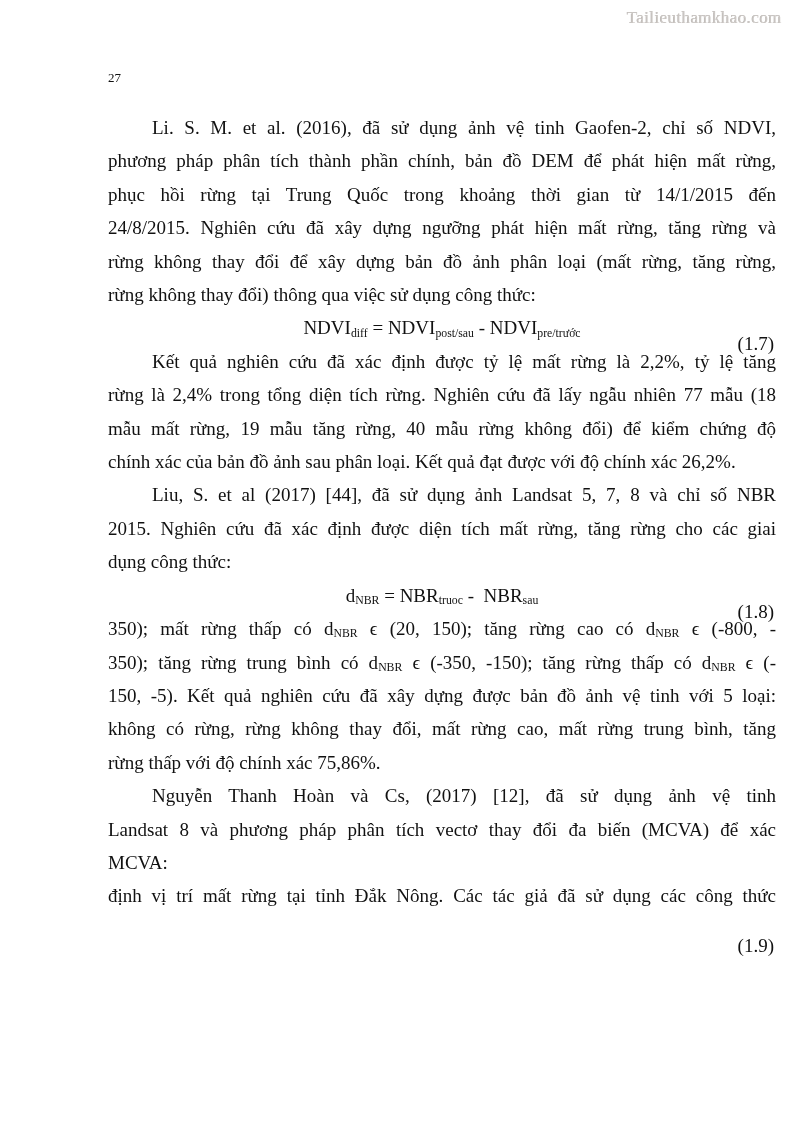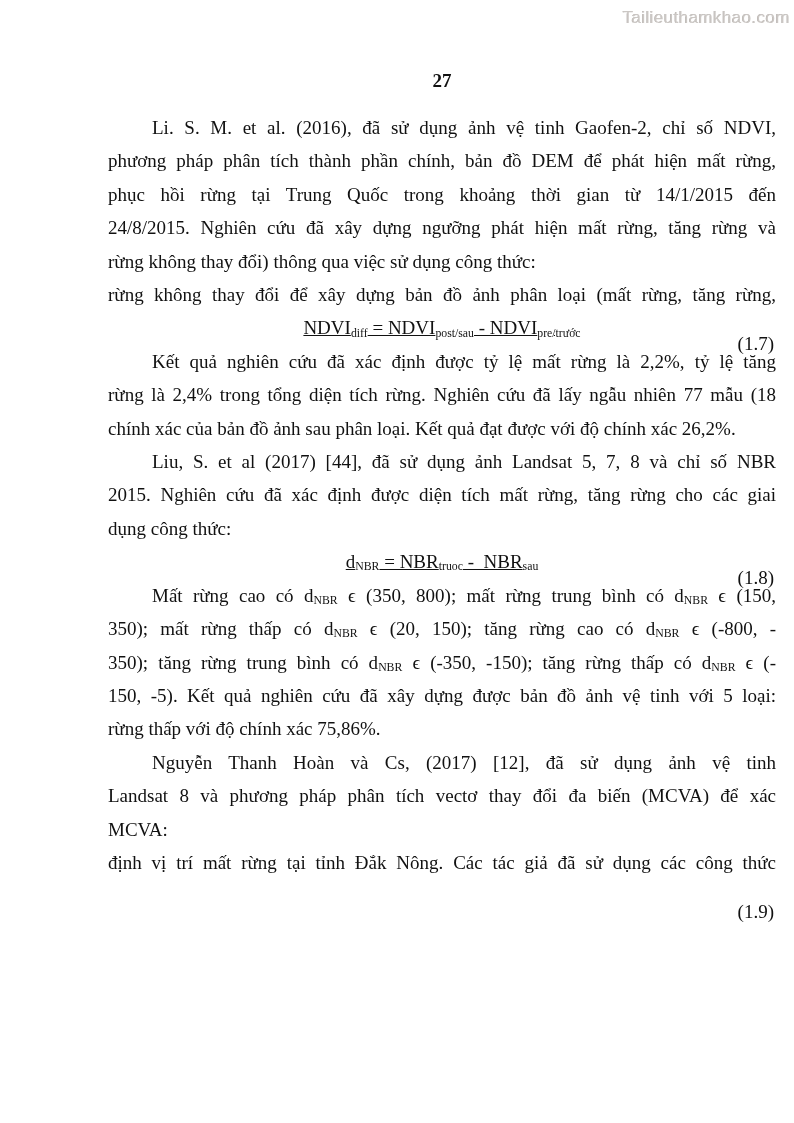--- a/index.html
+++ b/index.html
@@ -13,36 +13,34 @@
     width:794px;
     height:1123px;
     background:var(--page-bg);
     overflow:hidden;
     font-family:"Liberation Serif","DejaVu Serif",serif;
     color:var(--body-text);
   }
   .watermark{
     position:absolute;
     top:8px;
-    right:4px;
-    font-family:Liberation Sans, sans-serif;
+    right:12px;
+    font-family:Liberation Serif, serif;
     font-size:17px;
     letter-spacing:0.4px;
     color:var(--watermark-color);
     text-shadow:1px 1px 0 #ffffff,-0.5px -0.5px 0 #b5b0ad;
     text-align:center;
   }
   .page-number{
     position:absolute;
     top:70px;
     left:108px;
     width:668px;
-    text-align:center;
-    font-size:19px;
-    font-weight:bold;
+    font-size:13px;
   }
   .text-block{
     position:absolute;
     top:111px;
     left:108px;
     width:668px;
     font-size:19px;
     line-height:33.4px;
   }
   .line{
@@ -62,53 +60,53 @@
     position:relative;
     vertical-align:baseline;
     bottom:-0.18em;
   }
   .formula{
     position:relative;
     text-align:center;
   }
   .formula .f-body{
     white-space:pre;
-    text-decoration:underline;
   }
   .formula .f-num{
     position:absolute;
     right:2px;
     top:16px;
   }
 </style>
 </head>
 <body>
 
 <div class="page">
   <div class="watermark">Tailieuthamkhao.com</div>
   <div class="page-number">27</div>
   <div class="text-block" id="text-block">
       <div class="line indent just"><span>Li. S. M. et al. (2016), đã sử dụng ảnh vệ tinh Gaofen-2, chỉ số NDVI,</span></div>
       <div class="line just"><span>phương pháp phân tích thành phần chính, bản đồ DEM để phát hiện mất rừng,</span></div>
       <div class="line just"><span>phục hồi rừng tại Trung Quốc trong khoảng thời gian từ 14/1/2015 đến</span></div>
       <div class="line just"><span>24/8/2015. Nghiên cứu đã xây dựng ngưỡng phát hiện mất rừng, tăng rừng và</span></div>
+      <div class="line just"><span>rừng không thay đổi để xây dựng bản đồ ảnh phân loại (mất rừng, tăng rừng,</span></div>
       <div class="line"><span>rừng không thay đổi) thông qua việc sử dụng công thức:</span></div>
-      <div class="line just"><span>rừng không thay đổi để xây dựng bản đồ ảnh phân loại (mất rừng, tăng rừng,</span></div>
       <div class="formula"><span class="f-body"><span>NDVI</span><sub>diff</sub><span> = NDVI</span><sub>post/sau</sub><span> - NDVI</span><sub>pre/trước</sub></span><span class="f-num">(1.7)</span></div>
       <div class="line indent just"><span>Kết quả nghiên cứu đã xác định được tỷ lệ mất rừng là 2,2%, tỷ lệ tăng</span></div>
       <div class="line just"><span>rừng là 2,4% trong tổng diện tích rừng. Nghiên cứu đã lấy ngẫu nhiên 77 mẫu (18</span></div>
+      <div class="line just"><span>mẫu mất rừng, 19 mẫu tăng rừng, 40 mẫu rừng không đổi) để kiểm chứng độ</span></div>
       <div class="line"><span>chính xác của bản đồ ảnh sau phân loại. Kết quả đạt được với độ chính xác 26,2%.</span></div>
       <div class="line indent just"><span>Liu, S. et al (2017) [44], đã sử dụng ảnh Landsat 5, 7, 8 và chỉ số NBR</span></div>
       <div class="line just"><span>2015. Nghiên cứu đã xác định được diện tích mất rừng, tăng rừng cho các giai</span></div>
       <div class="line"><span>dụng công thức:</span></div>
       <div class="formula"><span class="f-body"><span>d</span><sub>NBR</sub><span> = NBR</span><sub>truoc</sub><span> -  NBR</span><sub>sau</sub></span><span class="f-num">(1.8)</span></div>
-      <div class="line indent just"><span>Mất rừng cao có d</span><sub>NBR</sub><span> ϵ (350, 800); mất rừng trung bình có d</span><sub>NBR</sub><span> ϵ (150,</span></div>
       <div class="line just"><span>350); mất rừng thấp có d</span><sub>NBR</sub><span> ϵ (20, 150); tăng rừng cao có d</span><sub>NBR</sub><span> ϵ (-800, -</span></div>
       <div class="line just"><span>350); tăng rừng trung bình có d</span><sub>NBR</sub><span> ϵ (-350, -150); tăng rừng thấp có d</span><sub>NBR</sub><span> ϵ (-</span></div>
       <div class="line just"><span>150, -5). Kết quả nghiên cứu đã xây dựng được bản đồ ảnh vệ tinh với 5 loại:</span></div>
+      <div class="line just"><span>không có rừng, rừng không thay đổi, mất rừng cao, mất rừng trung bình, tăng</span></div>
       <div class="line"><span>rừng thấp với độ chính xác 75,86%.</span></div>
       <div class="line indent just"><span>Nguyễn Thanh Hoàn và Cs, (2017) [12], đã sử dụng ảnh vệ tinh</span></div>
       <div class="line just"><span>Landsat 8 và phương pháp phân tích vectơ thay đổi đa biến (MCVA) để xác</span></div>
       <div class="line"><span>MCVA:</span></div>
       <div class="line just"><span>định vị trí mất rừng tại tỉnh Đắk Nông. Các tác giả đã sử dụng các công thức</span></div>
       <div class="formula"><span class="f-num">(1.9)</span></div>
     </div>
 </div>
 
 </body></html>

